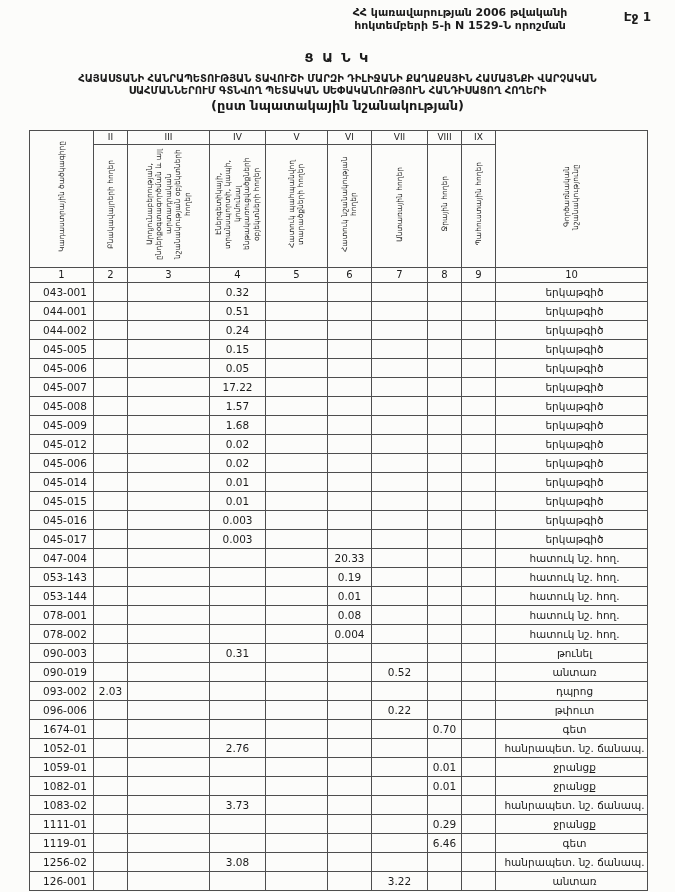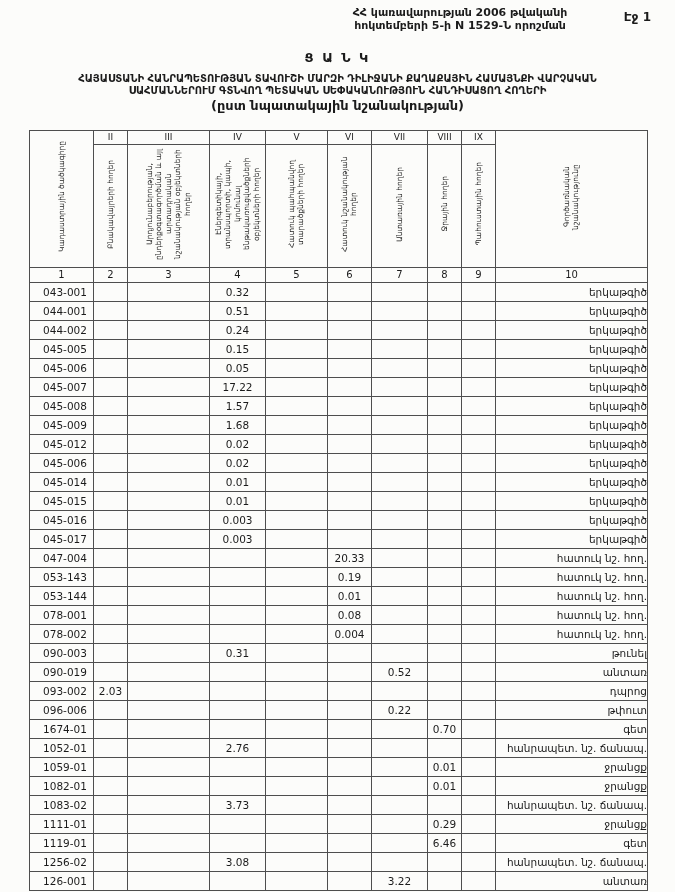--- a/index.html
+++ b/index.html
@@ -58,21 +58,21 @@
   .number-row td {
     height: 15px; font-size: 10px; line-height: 14px;
     text-align: center; color: #1b1b1b;
   }
   tbody.body-rows td {
     height: 18px; line-height: 18px;
     font-size: 10.5px; white-space: nowrap;
   }
   tbody.body-rows td.code { text-align: center; padding-left: 7px; }
   tbody.body-rows td.val  { text-align: center; }
-  tbody.body-rows td.desc { text-align: right; padding-left: 6px; }
+  tbody.body-rows td.desc { text-align: center; padding-left: 6px; }
 </style>
 </head>
 <body>
 
 <div class="page">
 
   <div class="page-label">Էջ 1</div>
 
   <div class="annex">
     <div>ՀՀ կառավարության 2006 թվականի</div>

